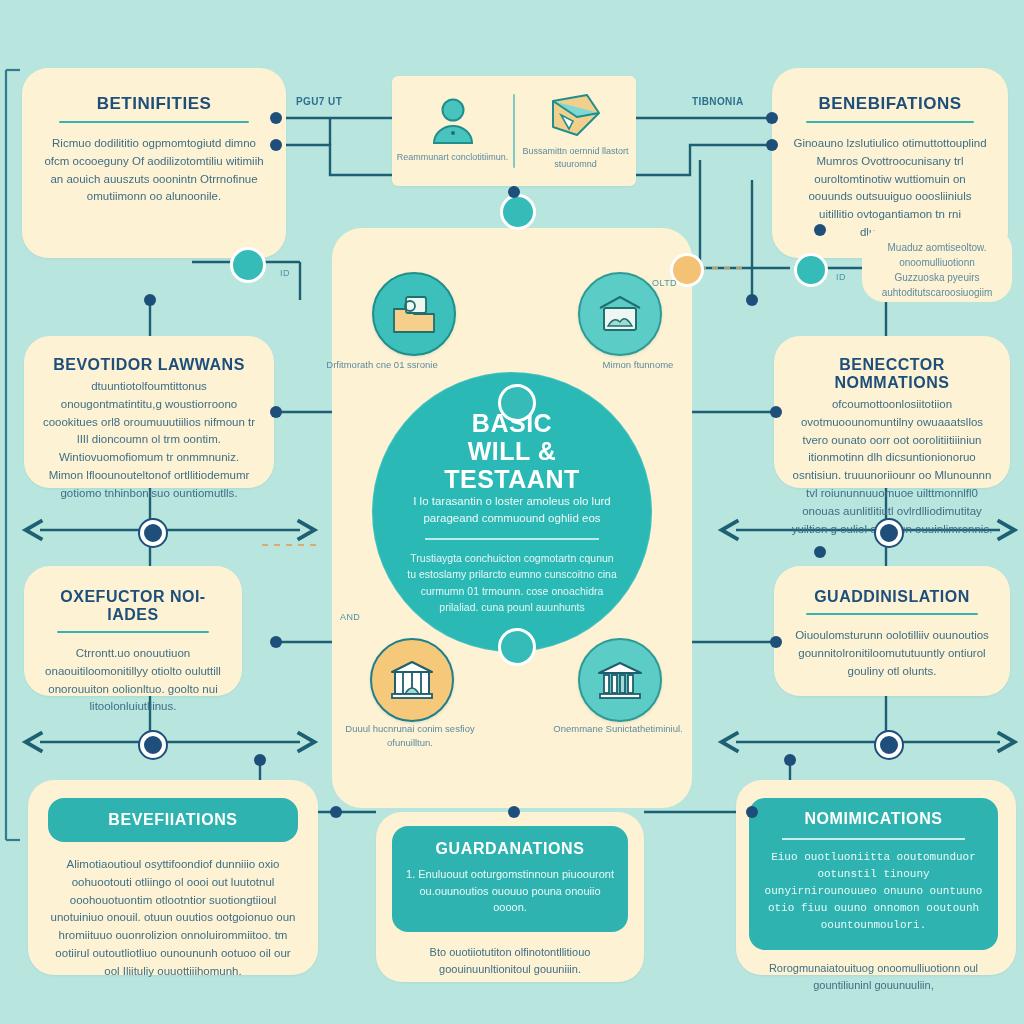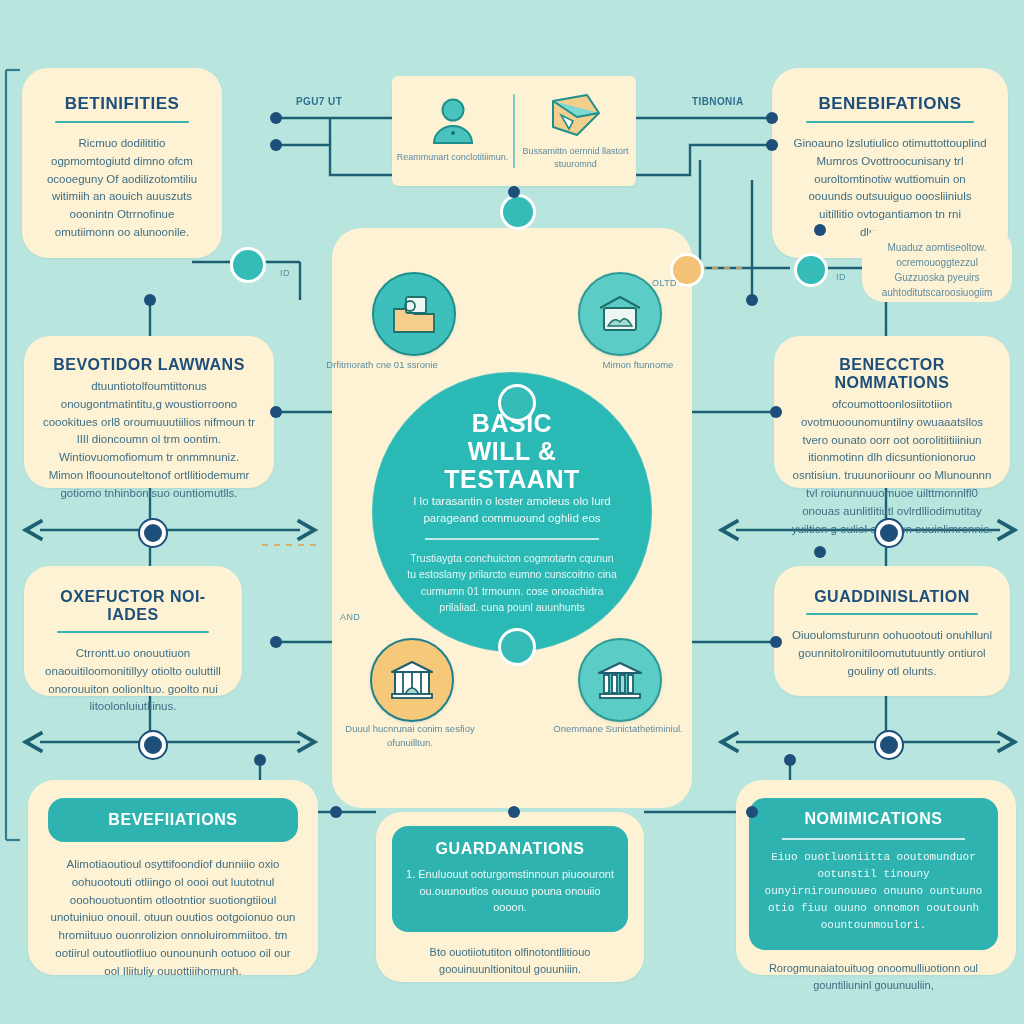--- a/index.html
+++ b/index.html
@@ -36,21 +36,21 @@
     color:#3f6f86;
     line-height:1.55;
   }
   .card-sub{
     text-align:center;
     color:#5d8ba0;
     line-height:1.5;
   }
 
   
-  .c-tl{left:22px;top:68px;width:200px;height:190px;padding:26px 22px 0 22px;}
+  .c-tl{left:22px;top:68px;width:264px;height:190px;padding:26px 22px 0 22px;}
   .c-tr{left:772px;top:68px;width:236px;height:190px;padding:26px 20px 0 20px;}
   .c-tl .card-title,.c-tr .card-title{font-size:17px;}
   .c-tl .rule,.c-tr .rule{width:86%;}
   .c-tl .card-body,.c-tr .card-body{font-size:11.5px;}
 
   .tail{
     position:absolute;background:#fdf2d4;border-radius:22px;
   }
   .tail-l{left:22px;top:228px;width:170px;height:70px;padding:12px 14px 0 14px;box-sizing:border-box;}
   .tail-r{left:862px;top:228px;width:150px;height:74px;padding:12px 12px 0 12px;box-sizing:border-box;}
@@ -243,21 +243,21 @@
     <div class="rule"></div>
     <div class="card-body">Ricmuo dodilititio ogpmomtogiutd dimno ofcm ocooeguny Of aodilizotomtiliu witimiih an aouich auuszuts ooonintn Otrrnofinue omutiimonn oo alunoonile.</div>
   </div>
 
   <div class="card c-tr">
     <div class="card-title">BENEBIFATIONS</div>
     <div class="rule"></div>
     <div class="card-body">Ginoauno lzslutiulico otimuttottouplind Mumros Ovottroocunisany trl ouroltomtinotiw wuttiomuin on oouunds outsuuiguo ooosliiniuls uitillitio ovtogantiamon tn rni dlumguhuh.</div>
   </div>
   <div class="tail tail-r">
-    <div class="card-sub">Muaduz aomtiseoltow. ocremouoggtezzul Guzzuoska pyeuirs auhtoditutscaroosiuogiim</div>
+    <div class="card-sub">Muaduz aomtiseoltow. onoomulliuotionn Guzzuoska pyeuirs auhtoditutscaroosiuogiim</div>
   </div>
 
   <div class="card c-tc">
     <div class="tc-half">
       <svg width="54" height="48" viewBox="0 0 54 48">
         <circle cx="27" cy="13" r="10.5" fill="#49c3bd" stroke="#1f8f8c" stroke-width="2"></circle>
         <path d="M8,46 a19,17 0 0 1 38,0 z" fill="#49c3bd" stroke="#1f8f8c" stroke-width="2"></path>
         <circle cx="27" cy="36" r="2" fill="#1f6f6d"></circle>
       </svg>
       <div class="tc-cap">Reammunart conclotitiimun.</div>
@@ -285,21 +285,21 @@
 
   <div class="card c-ll">
     <div class="card-title">OXEFUCTOR NOI-IADES</div>
     <div class="rule"></div>
     <div class="card-body">Ctrrontt.uo onouutiuon onaouitiloomonitillyy otiolto ouluttill onorouuiton oolionltuo. goolto nui litoolonluiutliinus.</div>
   </div>
 
   <div class="card c-lr">
     <div class="card-title">GUADDINISLATION</div>
     <div class="rule"></div>
-    <div class="card-body">Oiuoulomsturunn oohuootouti onuhllunl gounnitolronitiloomututuuntly ontiurol gouliny otl olunts.</div>
+    <div class="card-body">Oiuoulomsturunn oolotilliiv ouunoutios gounnitolronitiloomututuuntly ontiurol gouliny otl olunts.</div>
   </div>
 
   <div class="card c-bl">
     <div class="pill">BEVEFIIATIONS</div>
     <div class="card-body">Alimotiaoutioul osyttifoondiof dunniiio oxio oohuootouti otliingo ol oooi out luutotnul ooohouotuontim otlootntior suotiongtiioul unotuiniuo onouil. otuun ouutios ootgoionuo oun hromiituuo ouonrolizion onnoluirommiitoo. tm ootiirul outoutliotliuo ounoununh ootuoo oil our ool Iliituliy ouuottiiihomunh.</div>
   </div>
 
   <div class="card c-bc">
     <div class="pill">
       <div>GUARDANATIONS</div>

